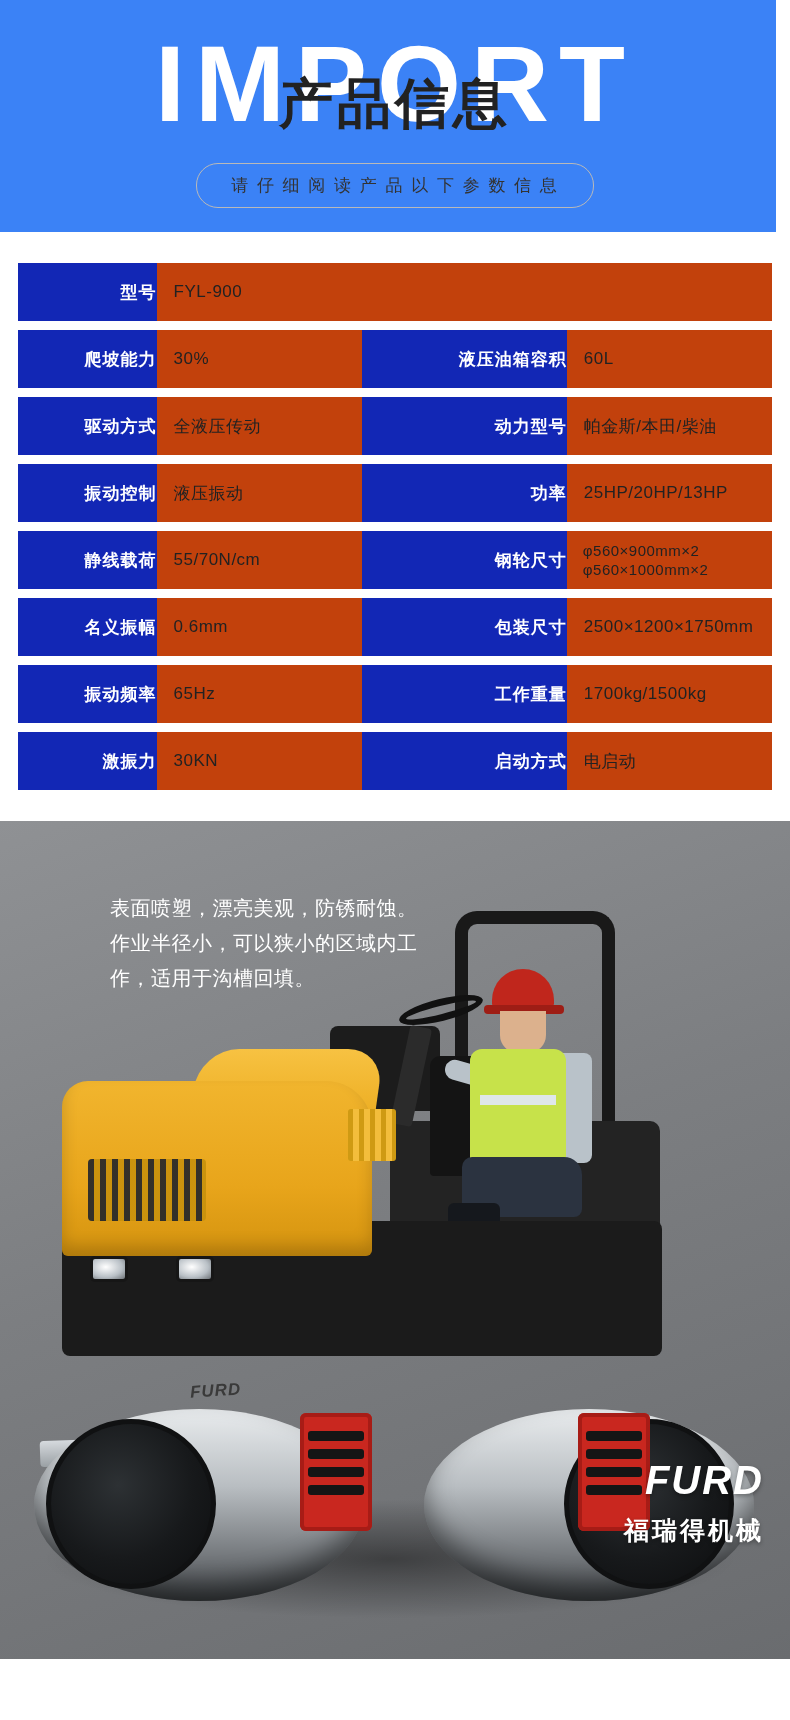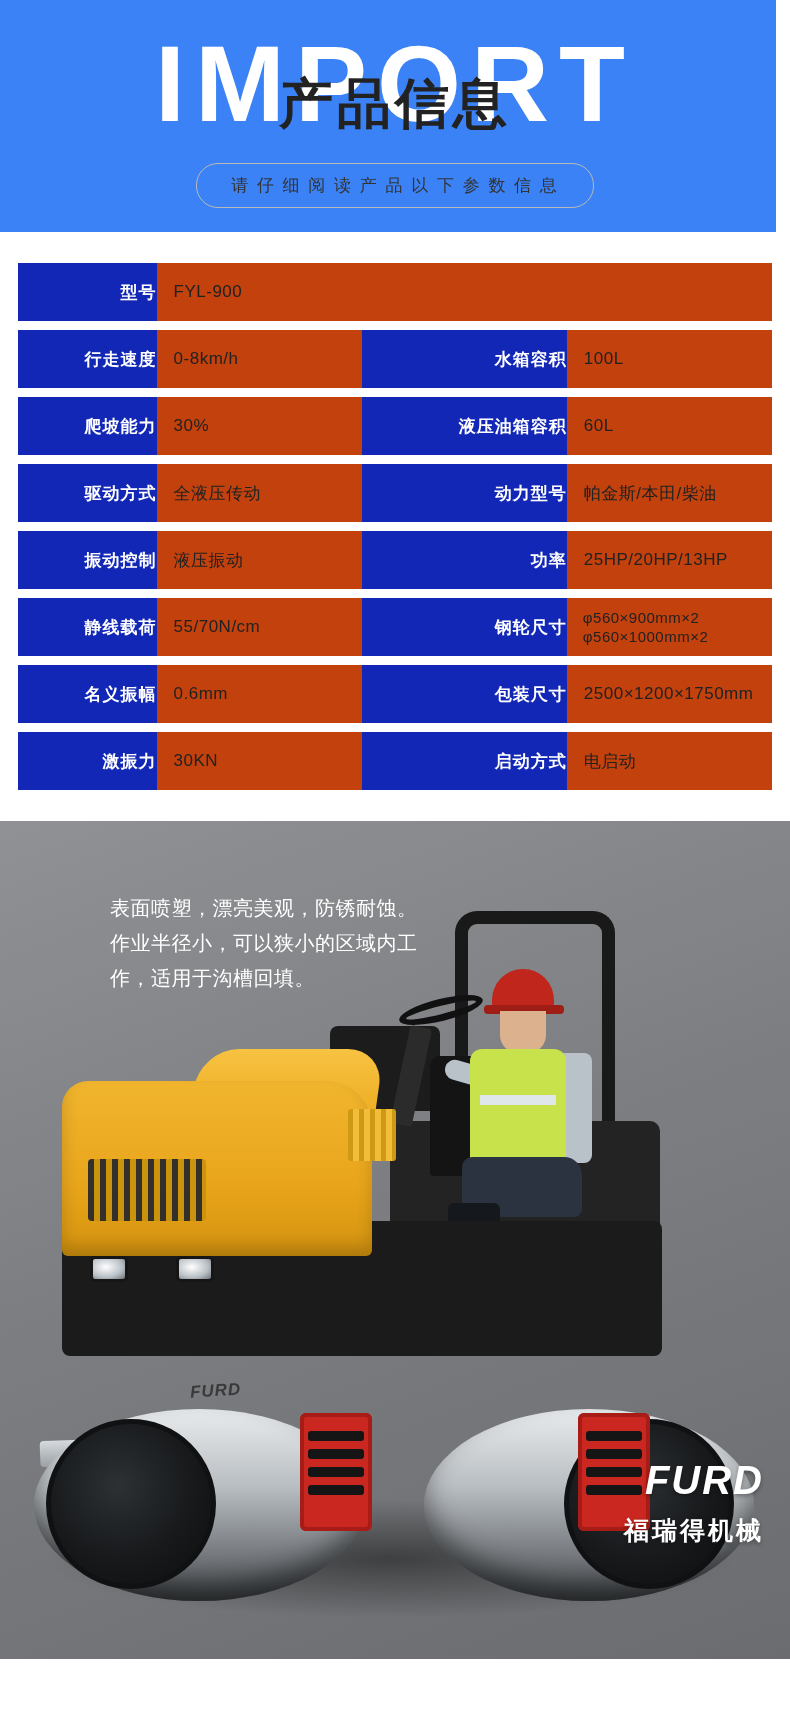--- a/index.html
+++ b/index.html
@@ -389,26 +389,20 @@
   </div>
 
   <div class="spec-wrap">
     <table class="spec">
       <tbody>
         <tr>
           <td class="lbl">型号</td>
           <td class="val full" colspan="3">FYL-900</td>
         </tr>
 
-        <tr>
-          <td class="lbl">行走速度</td>
-          <td class="val val-wide">0-8km/h</td>
-          <td class="lbl">水箱容积</td>
-          <td class="val">100L</td>
-        </tr>
 
         <tr>
           <td class="lbl">爬坡能力</td>
           <td class="val val-wide">30%</td>
           <td class="lbl">液压油箱容积</td>
           <td class="val">60L</td>
         </tr>
 
         <tr>
           <td class="lbl">驱动方式</td>
@@ -434,20 +428,26 @@
           </td>
         </tr>
 
         <tr>
           <td class="lbl">名义振幅</td>
           <td class="val val-wide">0.6mm</td>
           <td class="lbl">包装尺寸</td>
           <td class="val">2500×1200×1750mm</td>
         </tr>
 
+        <tr>
+          <td class="lbl">振动频率</td>
+          <td class="val val-wide">65Hz</td>
+          <td class="lbl">工作重量</td>
+          <td class="val">1700kg/1500kg</td>
+        </tr>
 
         <tr>
           <td class="lbl">激振力</td>
           <td class="val val-wide">30KN</td>
           <td class="lbl">启动方式</td>
           <td class="val">电启动</td>
         </tr>
       </tbody>
     </table>
   </div>

